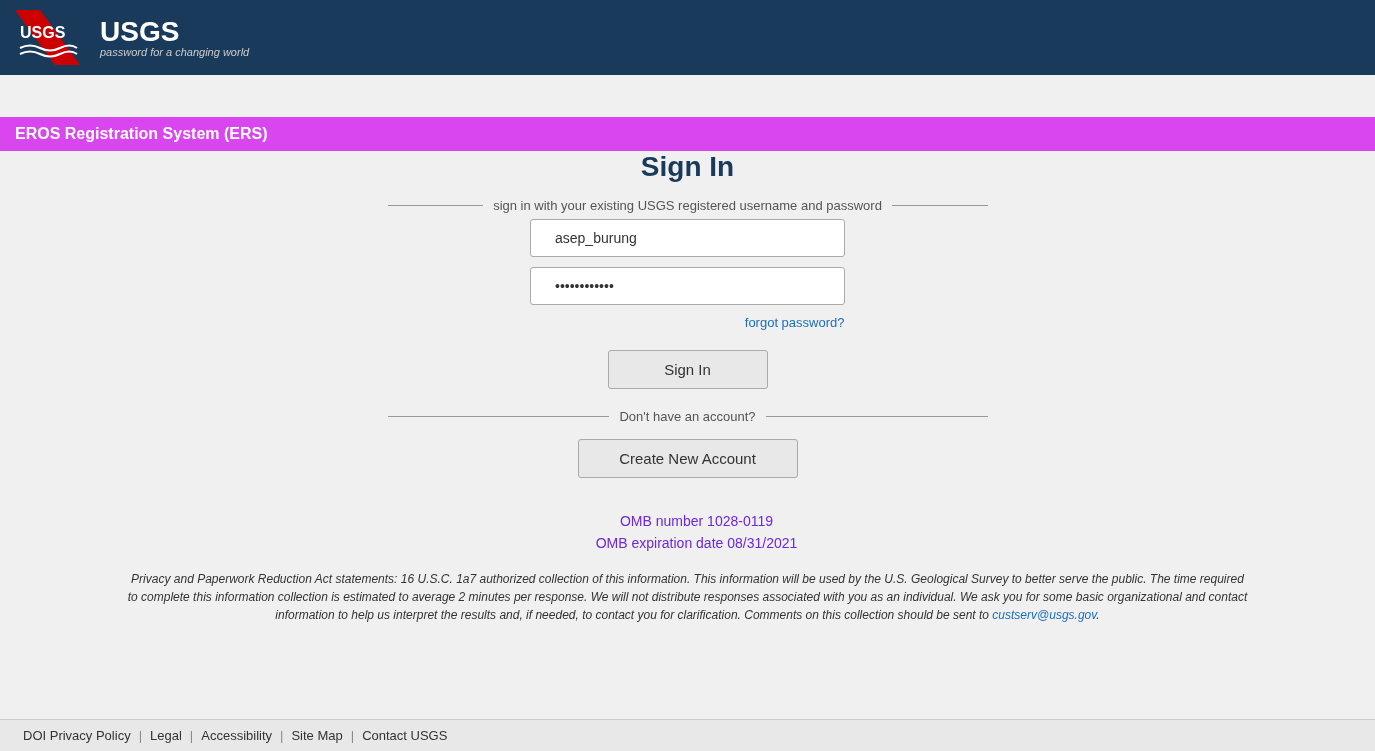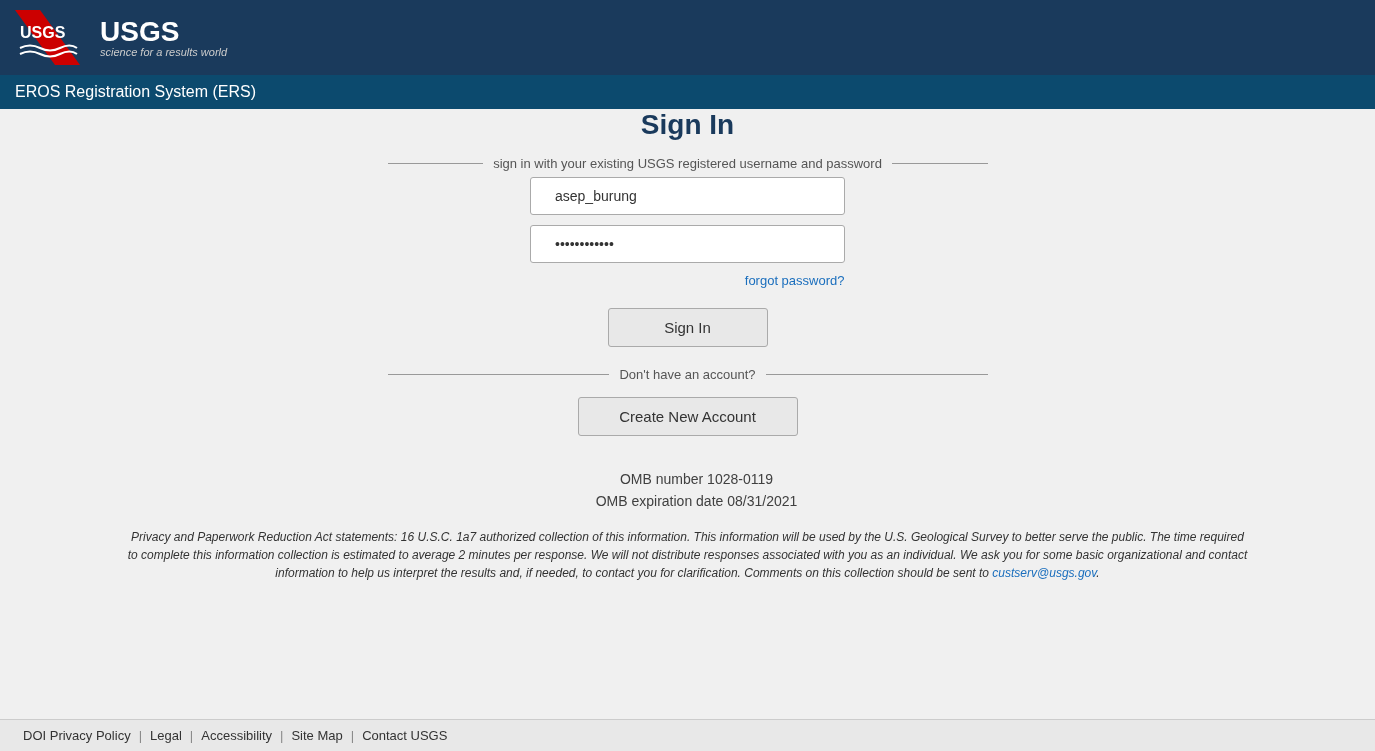--- a/index.html
+++ b/index.html
@@ -35,25 +35,26 @@
       line-height: 1;
     }
     .logo-subtitle {
       font-size: 11px;
       color: #ccc;
       font-style: italic;
     }
 
     
     .title-bar {
-      background-color: #0c4a6e;
+      background-color: #d946ef;
       color: white;
       padding: 8px 15px;
       font-size: 16px;
-      font-weight: normal;
+      font-weight: bold;
+      margin-top: 42px;
     }
 
     
     .main-content {
       flex: 1;
       display: flex;
       flex-direction: column;
       align-items: center;
       padding: 0 20px 20px 20px;
       background-color: #f0f0f0;
@@ -171,21 +172,21 @@
       font-size: 15px;
       color: #333;
       cursor: pointer;
       margin-bottom: 32px;
     }
 
     
     .omb-info {
       text-align: center;
       font-size: 14px;
-      color: #404040;
+      color: #6d28d9;
       margin-bottom: 15px;
       line-height: 1.6;
       margin-left: 18px;
     }
 
     
     .privacy-text {
       font-size: 12px;
       color: #333;
       text-align: center;
@@ -239,21 +240,21 @@
 
       <polygon points="0,0 25,0 65,55 40,55" fill="#cc0000"></polygon>
 
       <text x="5" y="28" font-size="16" font-weight="bold" fill="white" font-family="Arial">USGS</text>
 
       <path d="M5,38 Q15,33 25,38 Q35,43 45,38 Q55,33 62,38" stroke="white" stroke-width="2" fill="none"></path>
       <path d="M5,44 Q15,39 25,44 Q35,49 45,44 Q55,39 62,44" stroke="white" stroke-width="2" fill="none"></path>
     </svg>
     <div class="logo-text">
       <span class="logo-usgs">USGS</span>
-      <span class="logo-subtitle">science for a results world</span>
+      <span class="logo-subtitle">password for a changing world</span>
     </div>
   </div>
 </div>
 
 <div class="title-bar">
   <span>EROS Registration System (ERS)</span>
 </div>
 
 <div class="main-content">
 

